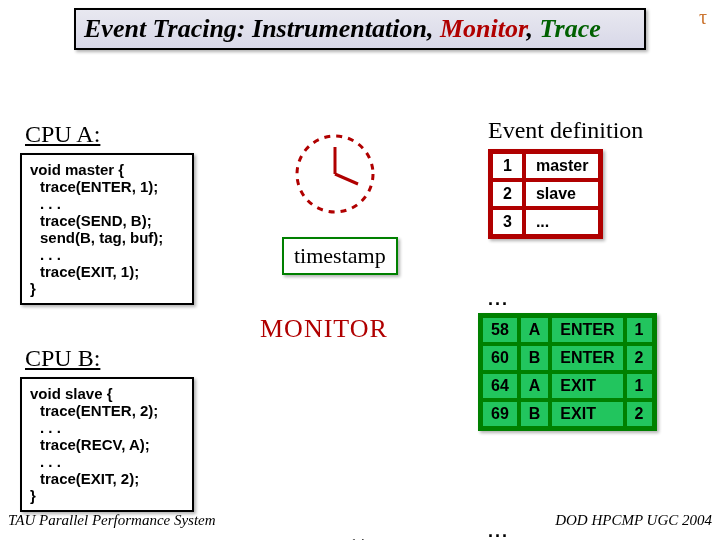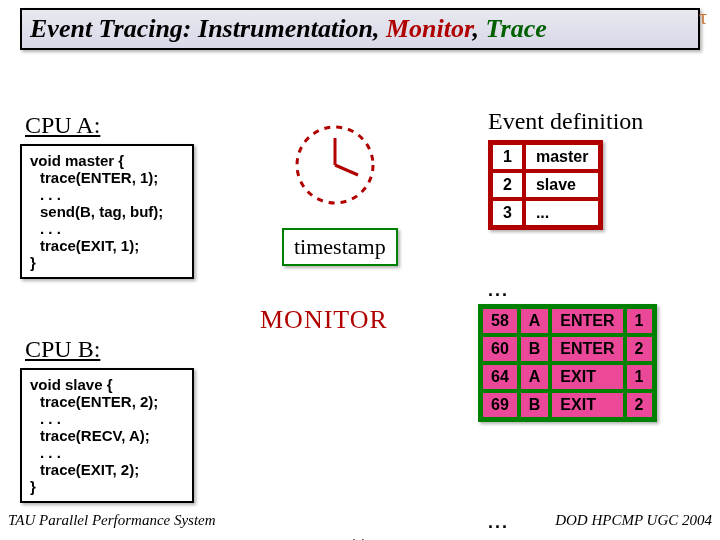--- a/index.html
+++ b/index.html
@@ -2,21 +2,21 @@
 <html><head>
 <meta charset="utf-8">
 <style>
   * { box-sizing: border-box; margin: 0; padding: 0; }
   body {
     width: 720px; height: 540px;
     font-family: "Times New Roman", serif;
     background: #fff; position: relative;
   }
   .title-bar {
-    width: 680px; margin: 8px auto 0;
+    width: 572px; margin: 8px auto 9px;
     border: 2px solid #000;
     background: linear-gradient(#e8e8f0,#d8d8e8);
     padding: 4px 8px;
     font-size: 26px; font-style: italic; font-weight: bold;
     box-shadow: 2px 2px 3px rgba(0,0,0,.3);
   }
   .title-bar .w1 { color:#000; }
   .title-bar .w2 { color:#b00000; }
   .title-bar .w3 { color:#006000; }
   .content { position: relative; width: 720px; }
@@ -46,21 +46,21 @@
   .evdef-title { position:absolute; left:488px; top:58px; font-size:24px; }
   .evdef-table { position:absolute; left:488px; top:90px; border-collapse:separate; border-spacing:0;
     box-shadow:2px 2px 3px rgba(0,0,0,.3); border:3px solid #b00000; }
   .evdef-table td { border:2px solid #b00000; font-family:Arial,sans-serif; font-weight:bold;
     font-size:16px; padding:3px 10px; background:#fff; }
   .evdef-table td:first-child { width:28px; text-align:center; }
   .trace-ell { position:absolute; left:488px; top:230px; font-weight:bold; font-family:Arial,sans-serif; font-size:18px; letter-spacing:2px; }
   .trace-table { position:absolute; left:478px; top:254px; border-collapse:separate; border-spacing:0;
     box-shadow:2px 2px 3px rgba(0,0,0,.3); border:3px solid #008000; }
   .trace-table td { border:2px solid #008000; font-family:Arial,sans-serif; font-weight:bold;
-    font-size:16px; padding:3px 8px; background:#ec4899; text-align:left; }
+    font-size:16px; padding:3px 8px; background:#22c55e; text-align:left; }
   .trace-table td:nth-child(1){width:30px;text-align:left;}
   .trace-table td:nth-child(2){width:22px;text-align:left;}
   .trace-table td:nth-child(3){width:70px;}
   .trace-table td:nth-child(4){width:22px;}
   .trace-ell2 { position:absolute; left:488px; top:462px; font-weight:bold; font-family:Arial,sans-serif; font-size:18px; letter-spacing:2px; }
   .footer-left { position:absolute; left:8px; top:512px; font-style:italic; font-size:15px; }
   .footer-mid { position:absolute; left:350px; top:536px; font-size:15px;text-align:right; }
   .footer-right { position:absolute; right:8px; top:512px; font-style:italic; font-size:15px; }
   .tau-logo { position:absolute; right:2px; top:0px; width:30px; height:52px;
     font-family:"Times New Roman",serif; font-size:20px; color:#cc7733;
@@ -76,20 +76,21 @@
   <span class="w1">Instrumentation</span><span class="w1">, </span><span class="w2">Monitor</span><span class="w1">, </span><span class="w3">Trace</span>
 </div>
 
 <div class="content">
 
   <div id="cpu-a-label" class="cpu-label">CPU A:</div>
   <div id="code-a" class="code-box">
     <div>void master {</div>
     <div class="indent"> trace(ENTER, 1);</div>
     <div class="indent"> . . .</div>
+    <div class="indent"> trace(SEND, B);</div>
     <div class="indent"> send(B, tag, buf);</div>
     <div class="indent"> . . .</div>
     <div class="indent"> trace(EXIT, 1);</div>
     <div>}</div>
   </div>
 
   <div id="cpu-b-label" class="cpu-label">CPU B:</div>
   <div id="code-b" class="code-box">
     <div>void slave {</div>
     <div class="indent"> trace(ENTER, 2);</div>

